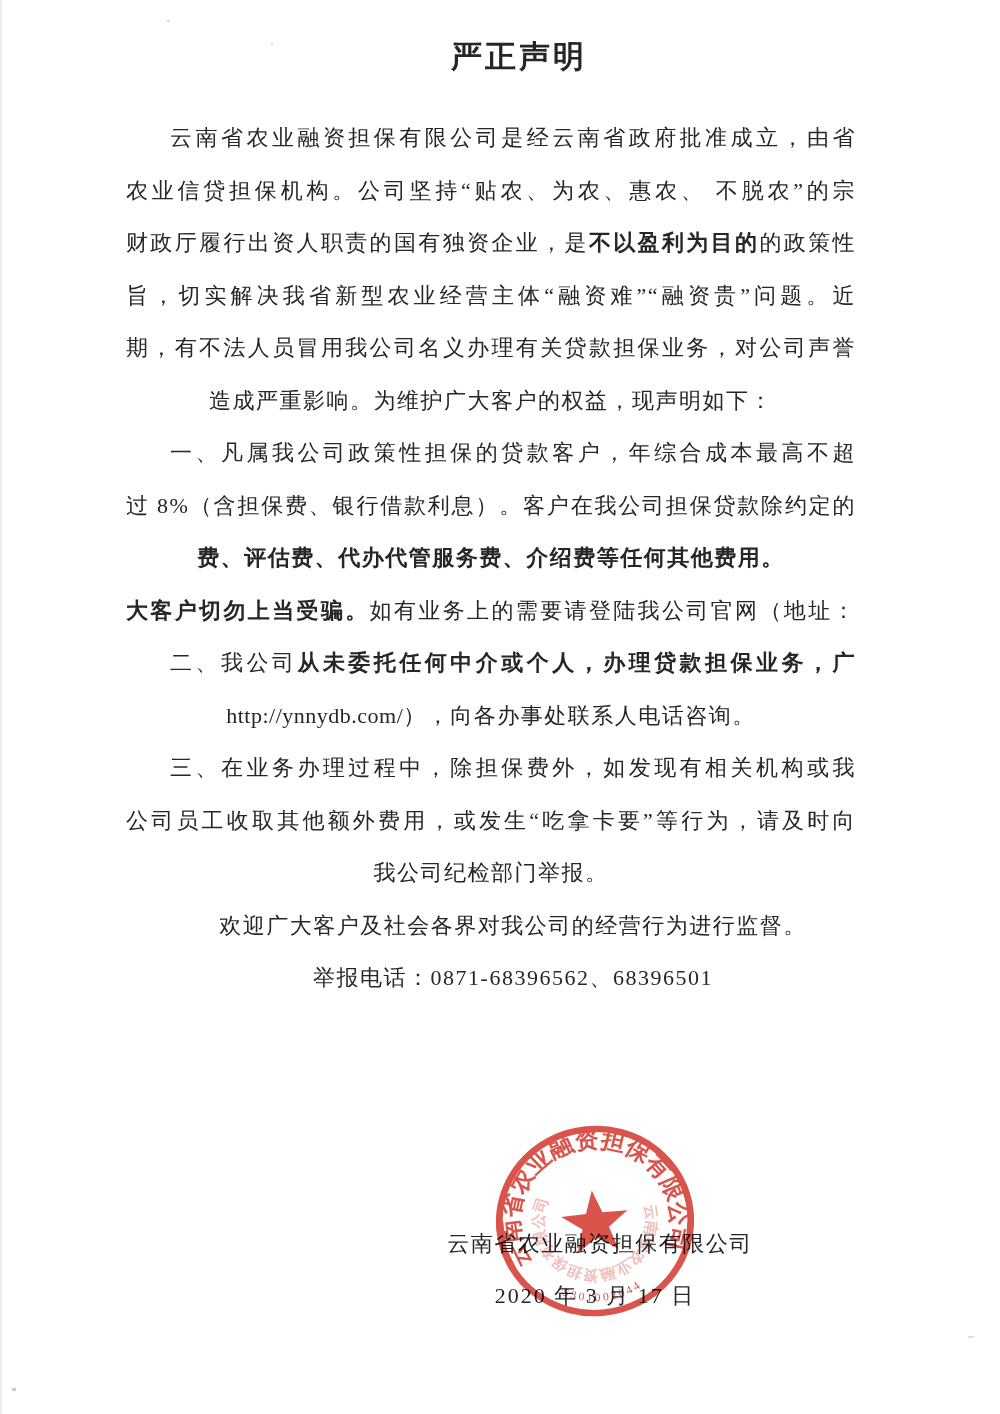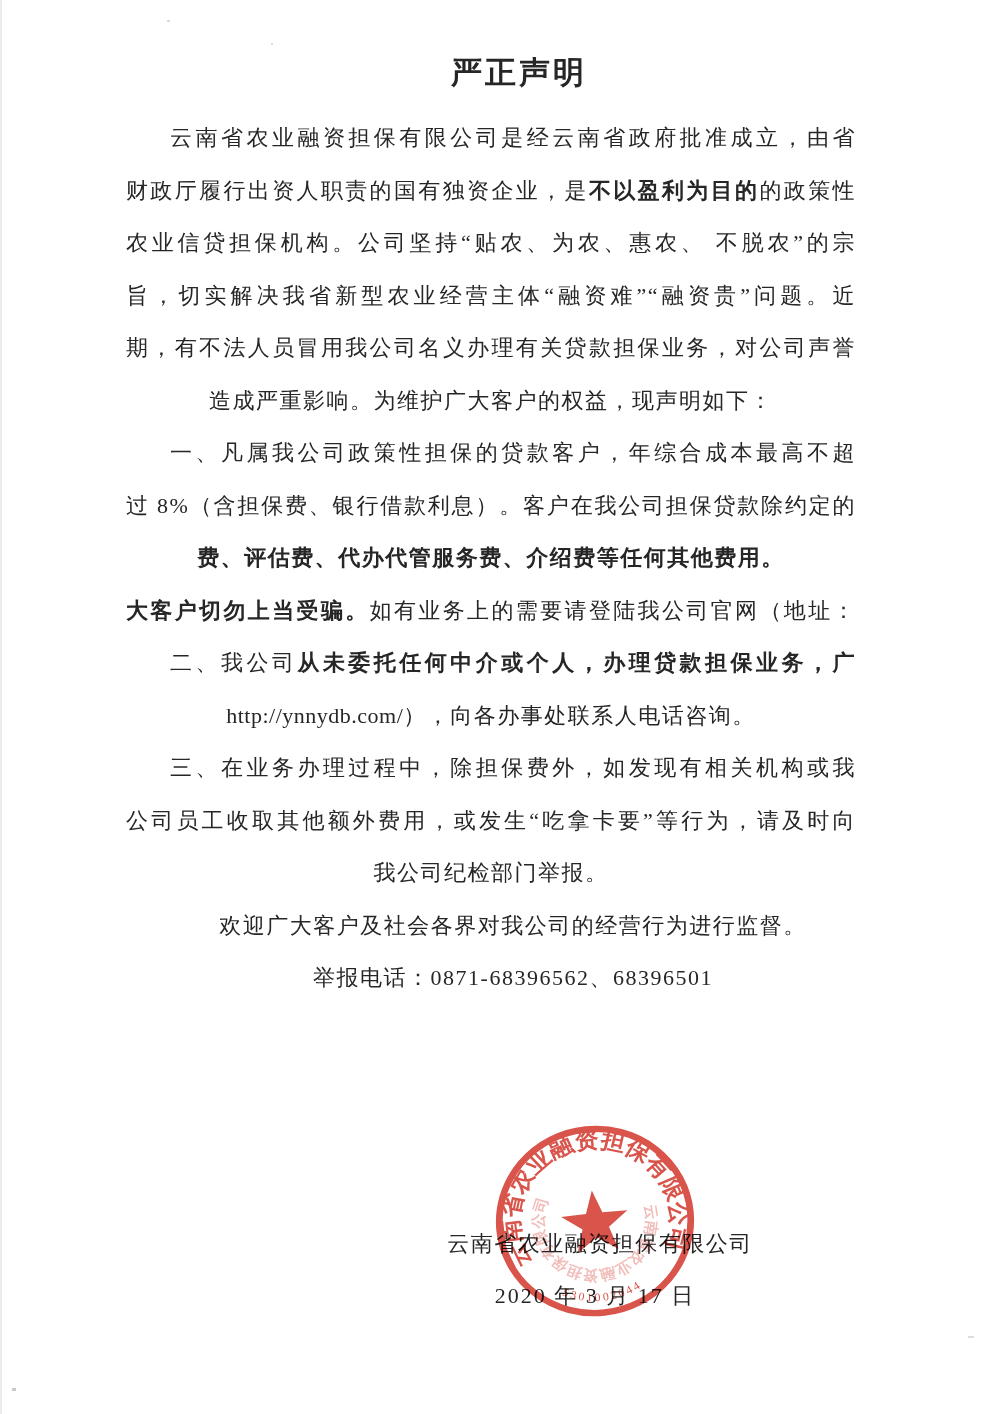--- a/index.html
+++ b/index.html
@@ -4,21 +4,21 @@
 <style>
   html,body{margin:0;padding:0;}
   body{
     width:1000px;height:1414px;position:relative;overflow:hidden;
     background:#ffffff;
     font-family:"Liberation Serif","DejaVu Serif",serif;
     color:var(--ink,#262626);
   }
   .page{position:absolute;inset:0;}
   .doc-title{
-    position:absolute;top:52px;left:142px;width:730px;margin:0;
+    position:absolute;top:36px;left:142px;width:730px;margin:0;
     text-align:center;font-size:31px;font-weight:700;letter-spacing:3px;
     transform:translateX(12px);
   }
   .body-lines{
     position:absolute;top:112px;left:126px;width:730px;
     font-size:22px;letter-spacing:1.5px;
   }
   .line{height:52.5px;line-height:52.5px;text-align:center;}
   .line.justify{text-align:justify;text-align-last:justify;}
   .line.indent{text-indent:44px;}
@@ -47,22 +47,22 @@
 </style>
 </head>
 <body style="background: rgb(255, 255, 255);">
 
 <div class="page">
 
   <h1 class="doc-title">严正声明</h1>
 
   <div class="body-lines" id="body-lines">
       <div class="line indent justify"><span>云南省农业融资担保有限公司是经云南省政府批准成立，由省</span></div>
+      <div class="line justify"><span>农业信贷担保机构。公司坚持“贴农、为农、惠农、 不脱农”的宗</span></div>
       <div class="line justify"><span>财政厅履行出资人职责的国有独资企业，是</span><span class="b">不以盈利为目的</span><span>的政策性</span></div>
-      <div class="line justify"><span>农业信贷担保机构。公司坚持“贴农、为农、惠农、 不脱农”的宗</span></div>
       <div class="line justify"><span>旨，切实解决我省新型农业经营主体“融资难”“融资贵”问题。近</span></div>
       <div class="line justify"><span>期，有不法人员冒用我公司名义办理有关贷款担保业务，对公司声誉</span></div>
       <div class="line"><span>造成严重影响。为维护广大客户的权益，现声明如下：</span></div>
       <div class="line indent justify"><span>一、凡属我公司政策性担保的贷款客户，年综合成本最高不超</span></div>
       <div class="line justify"><span>过 8%（含担保费、银行借款利息）。客户在我公司担保贷款除约定的</span></div>
       <div class="line"><span class="b">费、评估费、代办代管服务费、介绍费等任何其他费用。</span></div>
       <div class="line justify"><span class="b">大客户切勿上当受骗。</span><span>如有业务上的需要请登陆我公司官网（地址：</span></div>
       <div class="line indent justify"><span>二、我公司</span><span class="b">从未委托任何中介或个人，办理贷款担保业务，广</span></div>
       <div class="line"><span class="u">http://ynnydb.com/</span><span>），向各办事处联系人电话咨询。</span></div>
       <div class="line indent justify"><span>三、在业务办理过程中，除担保费外，如发现有相关机构或我</span></div>

